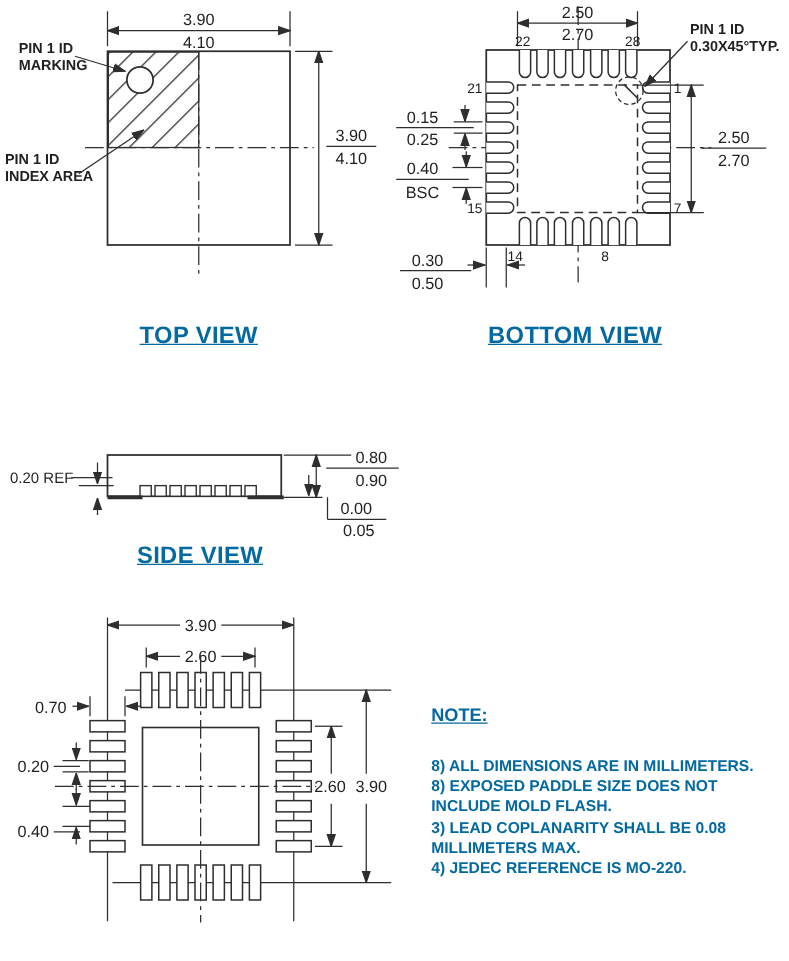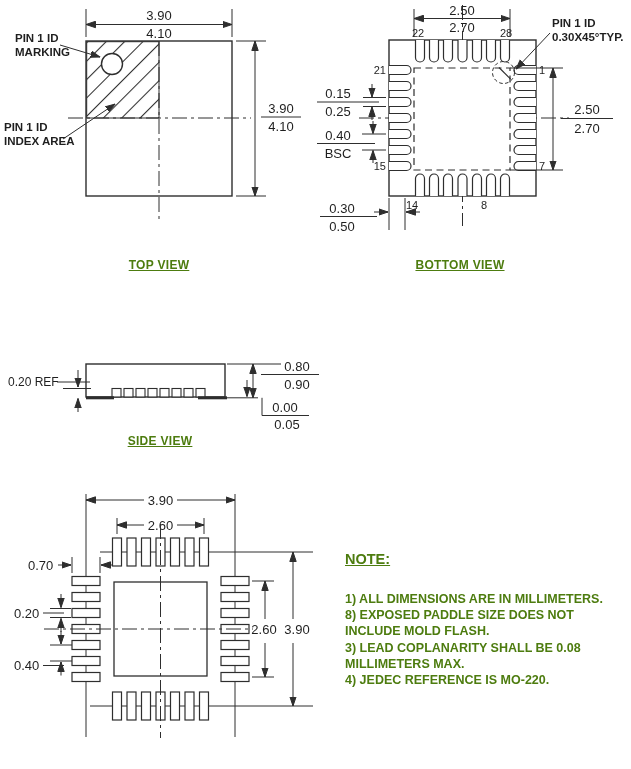--- a/index.html
+++ b/index.html
@@ -1,26 +1,26 @@
 <!DOCTYPE html>
 <html><head>
 <meta charset="utf-8">
 <style>
   html,body{margin:0;padding:0;background:#fff;}
   #canvas{position:relative;width:631px;height:769px;background:#ffffff;overflow:hidden;
-          font-family:"Liberation Sans",sans-serif;color:#4d7c0f;}
+          font-family:"Liberation Sans",sans-serif;color:#0369a1;}
   svg{position:absolute;overflow:visible;}
   svg text{font-family:"Liberation Sans",sans-serif;font-size:13px;fill:#1f1f1f;}
   svg text.lbl{font-size:11.5px;font-weight:bold;}
   svg text.pin{font-size:11px;}
   svg line,svg rect,svg circle,svg path{stroke:#2e2e2e;}
-  .view-title{position:absolute;font-weight:bold;font-size:12px;letter-spacing:.3px;
+  .view-title{position:absolute;font-weight:bold;font-size:19px;letter-spacing:.3px;
               text-decoration:underline;text-align:center;white-space:nowrap;}
   .note{position:absolute;left:345px;top:551px;width:286px;}
-  .note-heading{font-weight:bold;font-size:14.5px;text-decoration:underline;margin:0 0 24px 0;}
+  .note-heading{font-weight:bold;font-size:14.5px;text-decoration:underline;margin:14px 0 24px 0;}
   .note-item{font-weight:bold;font-size:12.5px;line-height:16.2px;}
 </style>
 </head>
 <body>
 
 <div id="canvas">
 
   <svg style="left:0;top:0" width="315" height="285" viewBox="0 0 315 285">
     <defs>
       <marker id="arr" viewBox="0 0 10 8" markerWidth="10" markerHeight="8" refX="9.5" refY="4" orient="auto-start-reverse" markerUnits="userSpaceOnUse">
@@ -325,19 +325,19 @@
     </g>
     <g>
       <line x1="293" y1="82" x2="293" y2="149" stroke-width="1" marker-start="url(#arr)"></line>
       <line x1="293" y1="173" x2="293" y2="236" stroke-width="1" marker-end="url(#arr)"></line>
       <text x="297" y="163.5" text-anchor="middle">3.90</text>
     </g>
   </svg>
 
   <div class="note">
     <div class="note-heading">NOTE:</div>
-    <div class="note-item">1) ALL DIMENSIONS ARE IN MILLIMETERS.</div>
+    <div class="note-item">8) ALL DIMENSIONS ARE IN MILLIMETERS.</div>
     <div class="note-item">8) EXPOSED PADDLE SIZE DOES NOT INCLUDE MOLD FLASH.</div>
     <div class="note-item">3) LEAD COPLANARITY SHALL BE 0.08 MILLIMETERS MAX.</div>
     <div class="note-item">4) JEDEC REFERENCE IS MO-220.</div>
   </div>
 
 </div>
 
 </body></html>

